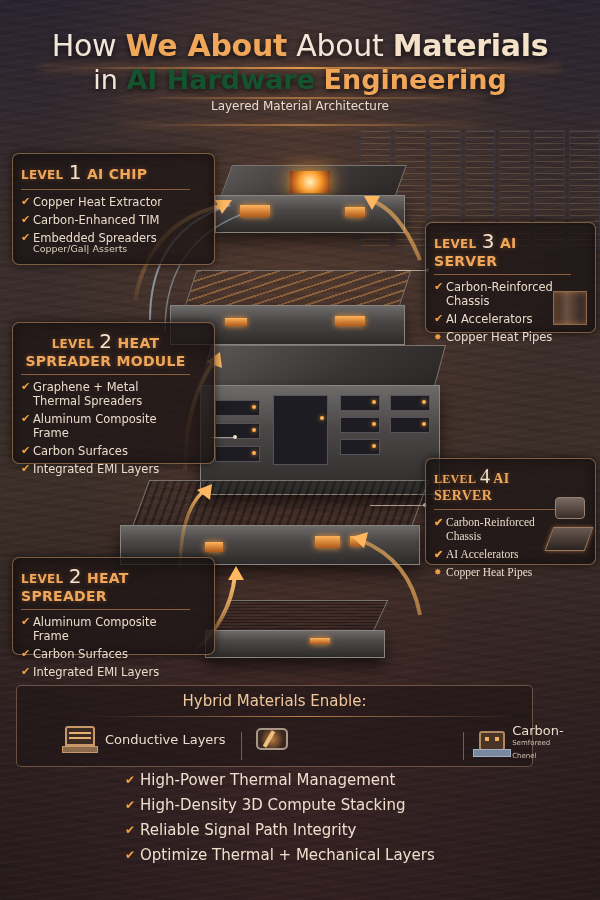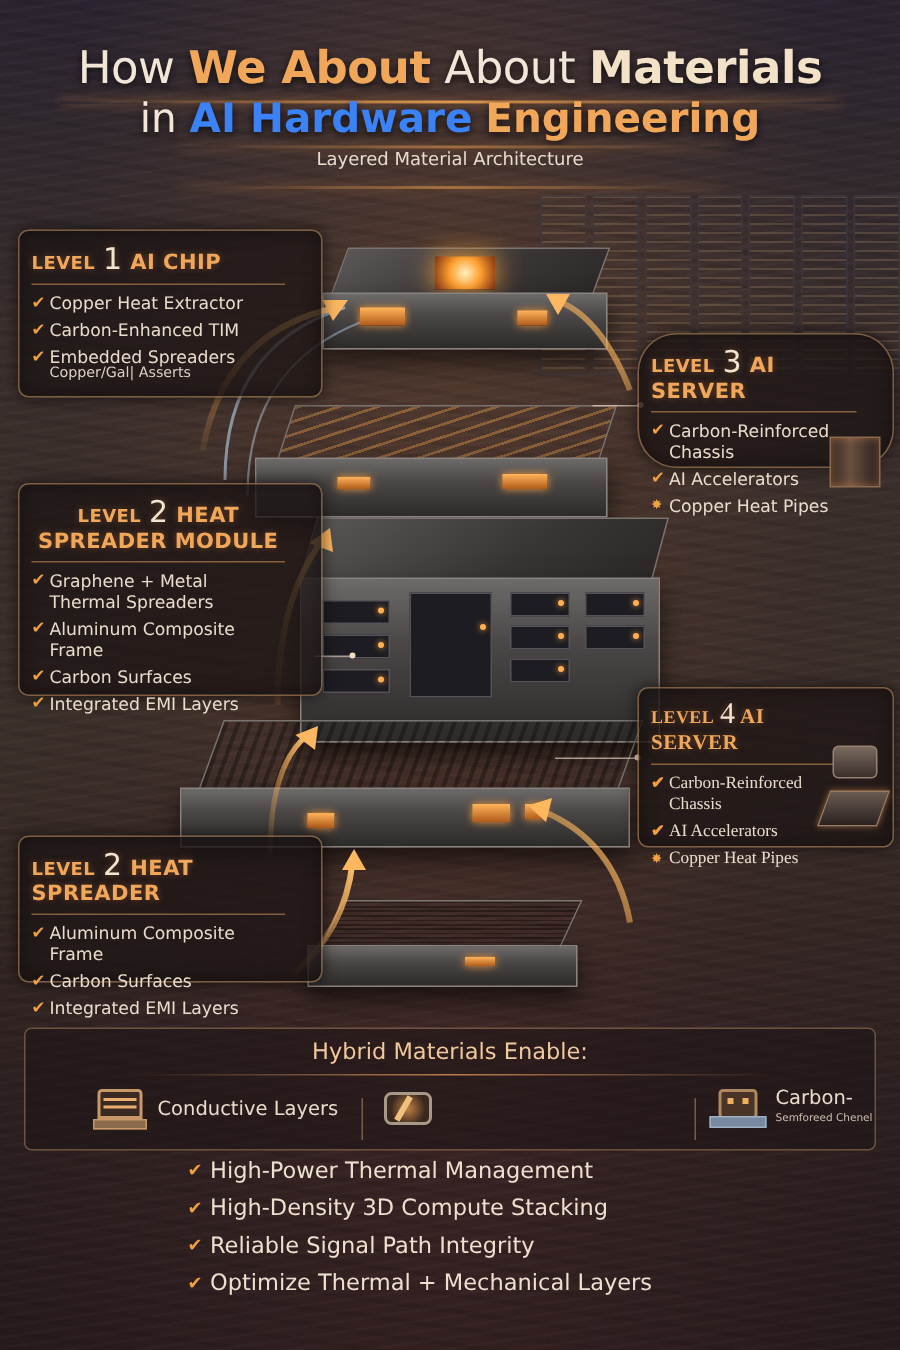--- a/index.html
+++ b/index.html
@@ -28,21 +28,21 @@
   .title-line1 .m { font-weight: bold; color: #f4e2c8; }
   .glow-line {
     position: absolute; left: 40px; width: 520px; height: 2px;
     background: linear-gradient(90deg, transparent, rgba(240,160,80,0.9), transparent);
     box-shadow: 0 0 8px rgba(240,150,70,0.6);
   }
   .title-line2 {
     position: absolute; top: 64px; left: 0; width: 600px; text-align: center;
     font-size: 27px; color: #f1e6d8; text-shadow: 0 2px 6px rgba(0,0,0,0.7);
   }
-  .title-line2 .ai { font-weight: bold; color: #3b82f6; }
+  .title-line2 .ai { font-weight: bold; color: #14532d; }
   .title-line2 .eng { font-weight: bold; color: #f0a75a; }
   .subtitle {
     position: absolute; top: 99px; left: 0; width: 600px; text-align: center;
     font-size: 12px; color: #e8dccd;
   }
   
   .racks {
     position: absolute; left: 360px; top: 130px; width: 240px; height: 120px;
     display: flex; gap: 4px; opacity: 0.75;
   }
@@ -98,21 +98,21 @@
   }
   .bay::after {
     content: ""; position: absolute; right: 3px; top: 30%; width: 4px; height: 4px;
     background: #ffb050; box-shadow: 0 0 4px #ffa040; border-radius: 50%;
   }
   .arrow { position: absolute; }
   .connector { position: absolute; height: 1px; background: rgba(230,210,190,0.7); }
   .connector::after { content:""; position:absolute; right:-2px; top:-2px; width:4px; height:4px; border-radius:50%; background:#f3dcc0; }
   
   .hybrid {
-    position: absolute; left: 16px; top: 685px; width: 568px; height: 82px;
+    position: absolute; left: 16px; top: 685px; width: 517px; height: 82px;
     background: rgba(30,20,22,0.55);
     border: 1px solid rgba(200,150,110,0.45);
     border-radius: 5px;
   }
   .hybrid-title {
     position: absolute; top: 6px; left: 0; width: 100%; text-align: center;
     font-size: 15px; color: #f0c89c;
   }
   .hybrid-rule {
     position: absolute; top: 30px; left: 70px; width: 430px; height: 1px;
@@ -237,21 +237,21 @@
       <span class="check">✔</span>
       <span>Carbon-Enhanced TIM</span>
     </div>
   <div class="item" style="margin-bottom:0;">
       <span class="check">✔</span>
       <span>Embedded Spreaders</span>
     </div>
   <div class="sub">Copper/Gal| Asserts</div>
 </div>
 
-<div class="box" style="left:425px; top:222px; width:171px; height:90px;border-radius:26px;">
+<div class="box" style="left:425px; top:222px; width:171px; height:111px;">
   <div class="box-title">
     <span class="lvl">LEVEL</span> <span class="num">3</span> <span>AI SERVER</span>
   </div>
   <div class="item" style="width:120px;">
       <span class="check">✔</span>
       <span>Carbon-Reinforced Chassis</span>
     </div>
   <div class="item">
       <span class="check">✔</span>
       <span>AI Accelerators</span>

